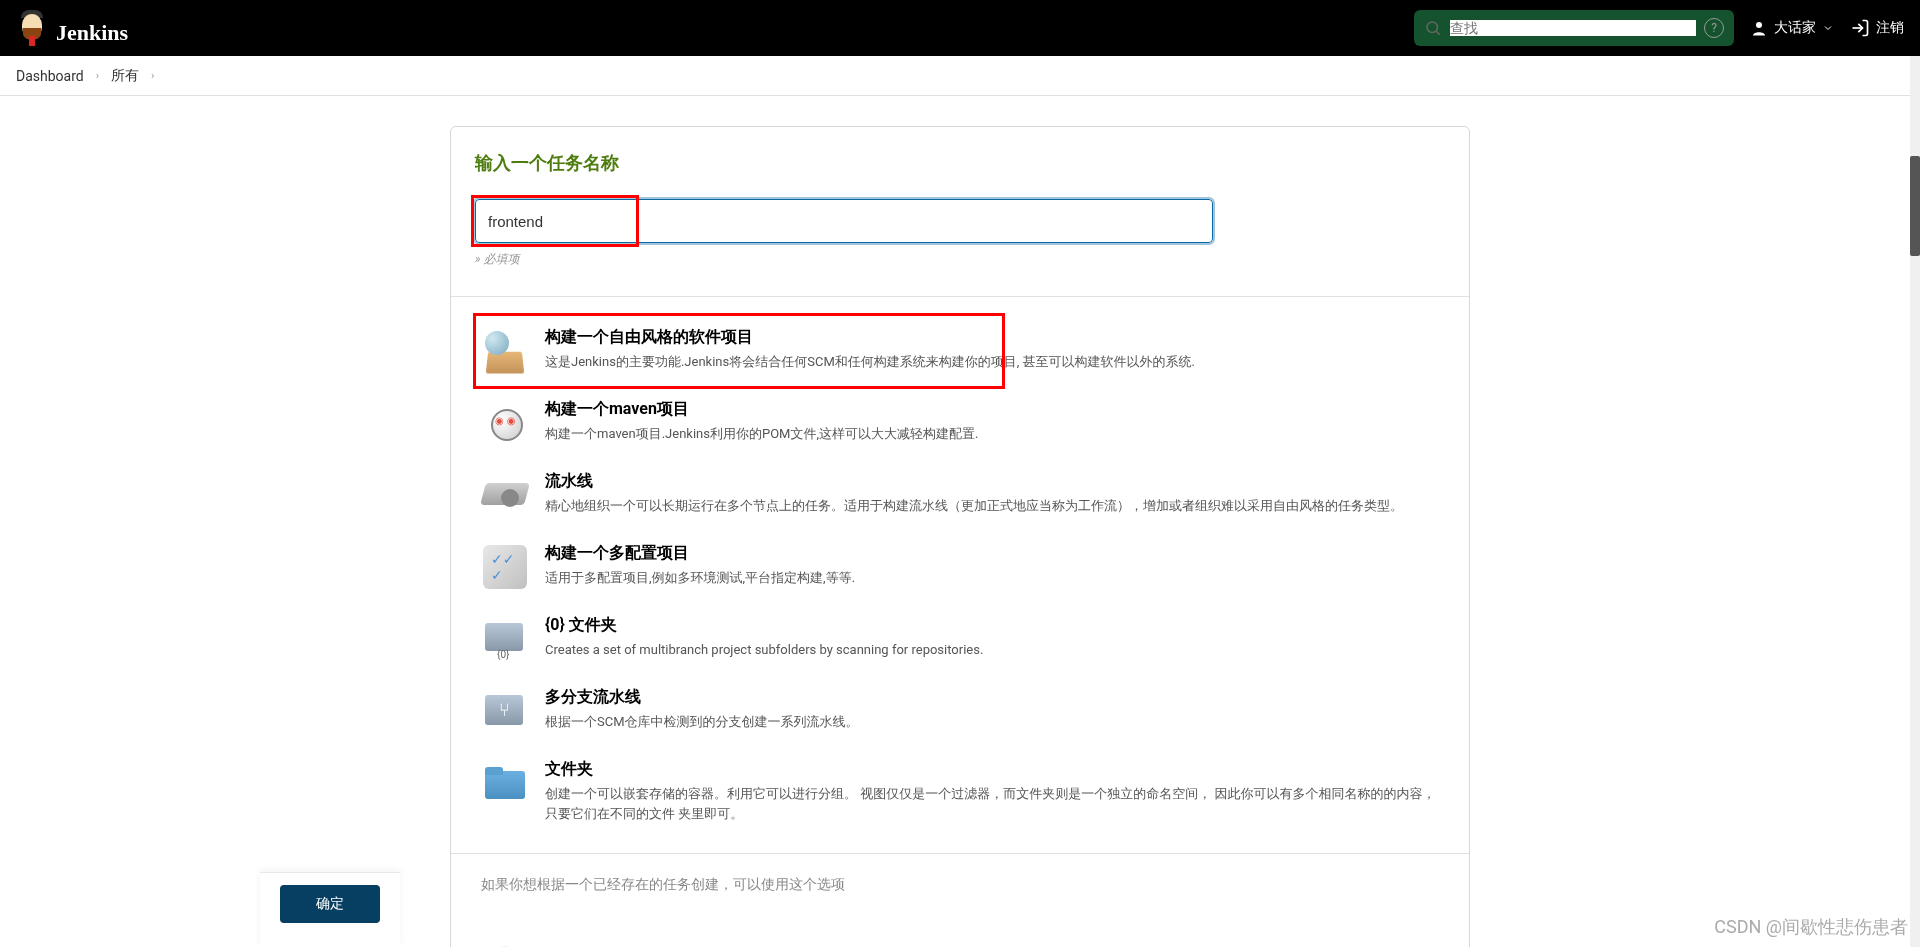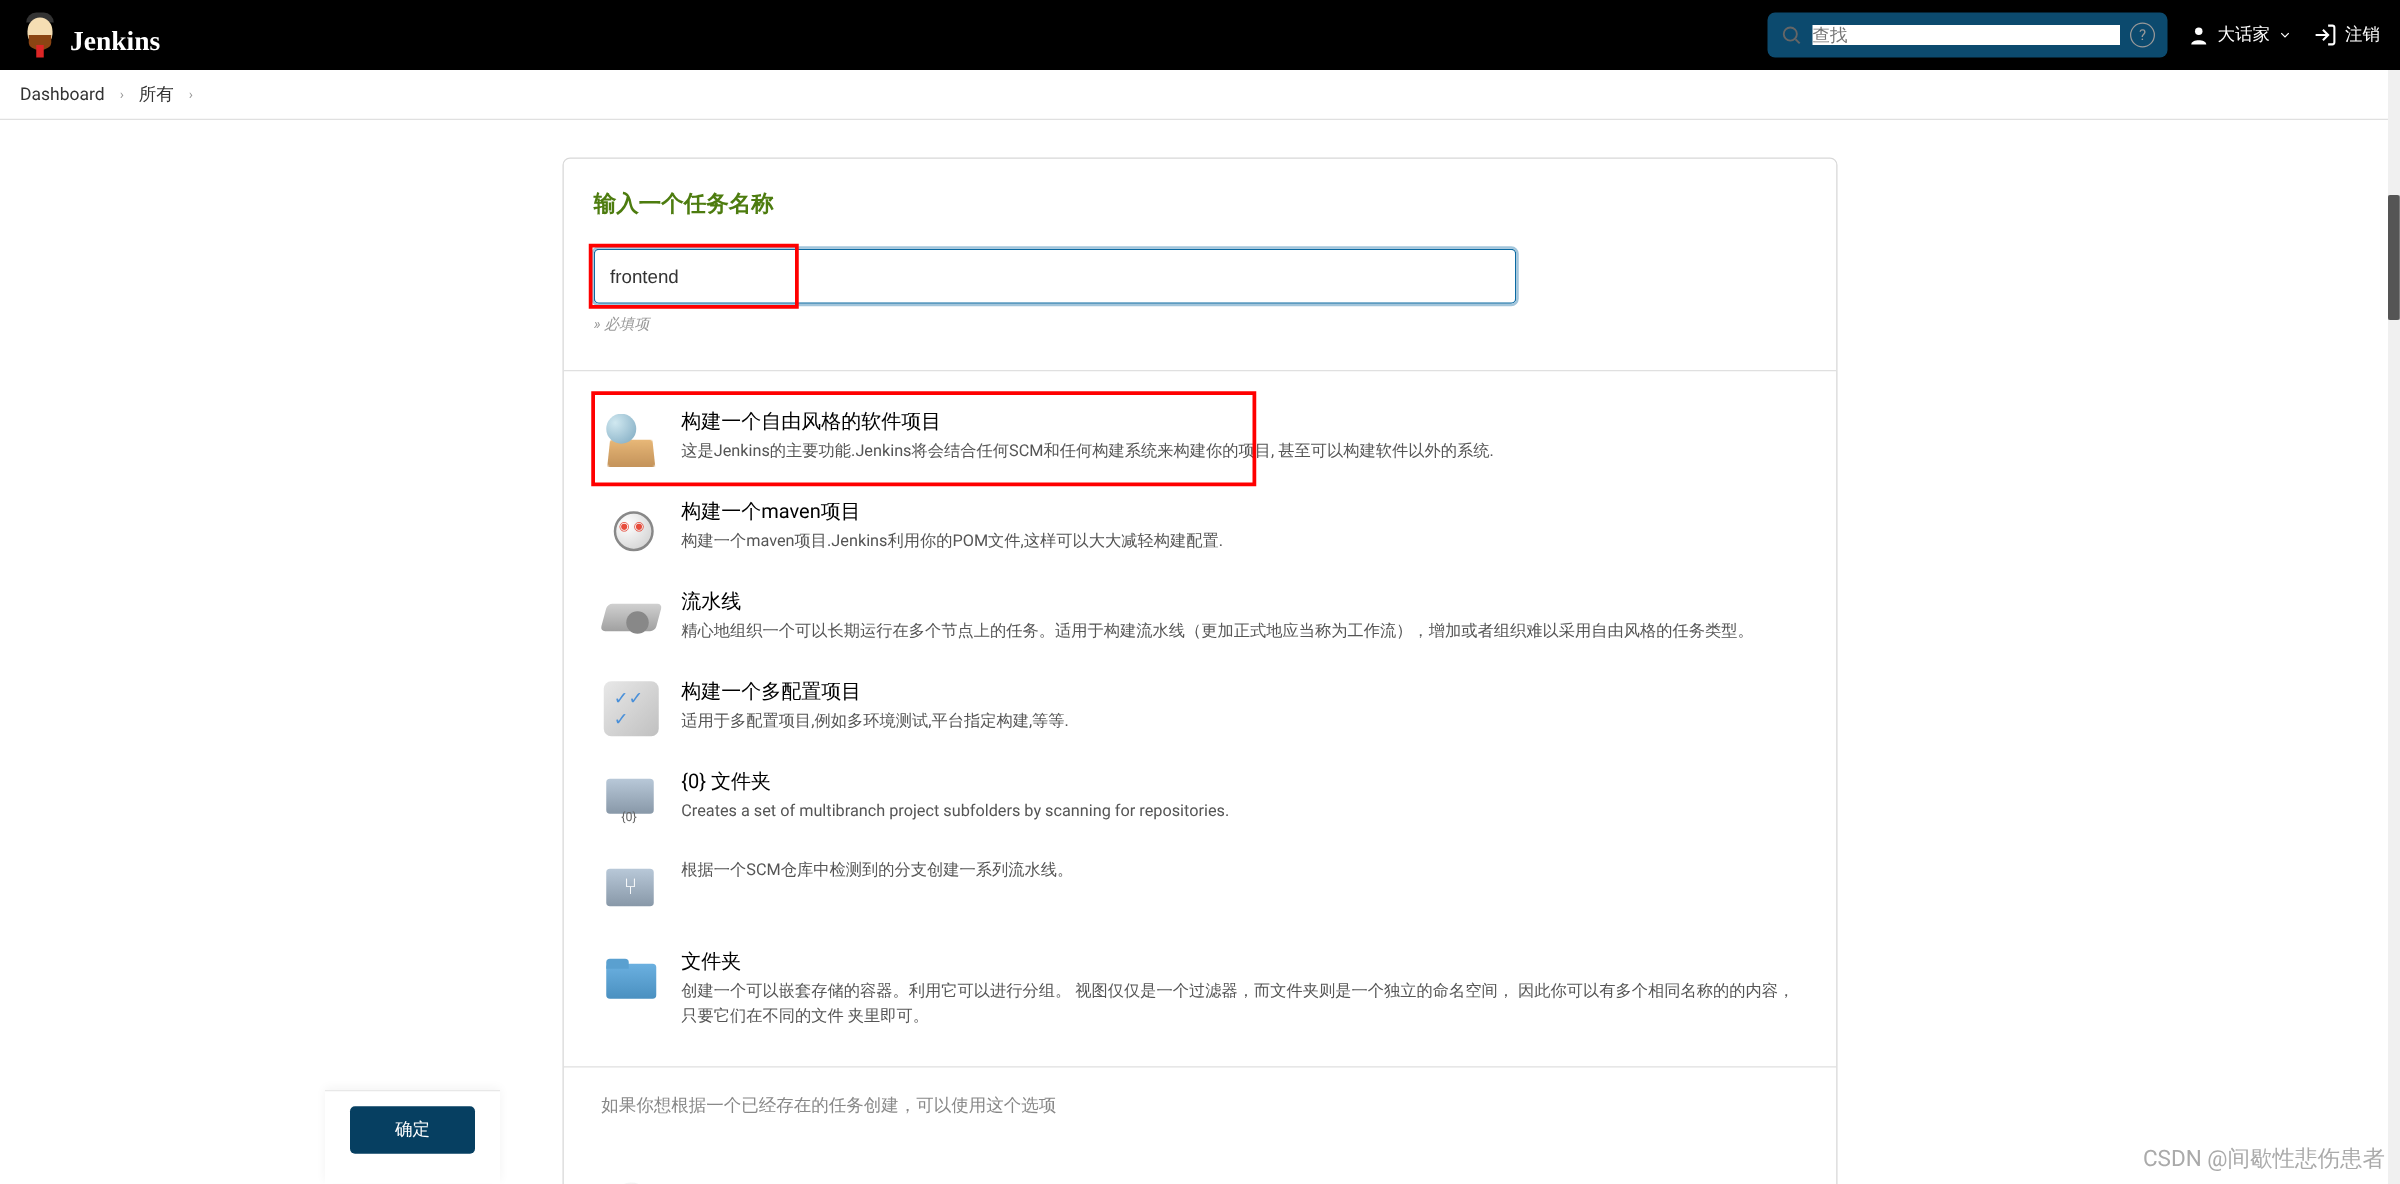--- a/index.html
+++ b/index.html
@@ -89,21 +89,21 @@
       font-family: Georgia, serif;
     }
     
     .header-right {
       display: flex;
       align-items: center;
       gap: 16px;
     }
     
     .search-box {
-      background: #0c4a6e;
+      background: #14532d;
       border-radius: 6px;
       height: 36px;
       width: 320px;
       display: flex;
       align-items: center;
       padding: 16px 10px;
       gap: 8px;
     }
     
     .search-icon-svg {
@@ -286,21 +286,21 @@
       align-items: center;
       justify-content: center;
     }
     
     .job-content {
       flex: 1;
     }
     
     .job-title {
       font-size: 16px;
-      font-weight: normal;
+      font-weight: bold;
       color: #000;
       margin-bottom: 4px;
     }
     
     .job-desc {
       font-size: 13px;
       color: #555;
       line-height: 1.5;
     }
     
@@ -679,20 +679,21 @@
           <div class="job-title">{0} 文件夹</div>
           <div class="job-desc">Creates a set of multibranch project subfolders by scanning for repositories.</div>
         </div>
       </div>
 
       <div class="job-item">
         <div class="job-icon">
           <div class="icon-multibranch"></div>
         </div>
         <div class="job-content">
+          <div class="job-title">多分支流水线</div>
           <div class="job-desc">根据一个SCM仓库中检测到的分支创建一系列流水线。</div>
         </div>
       </div>
 
       <div class="job-item">
         <div class="job-icon">
           <div class="icon-folder"></div>
         </div>
         <div class="job-content">
           <div class="job-title">文件夹</div>

